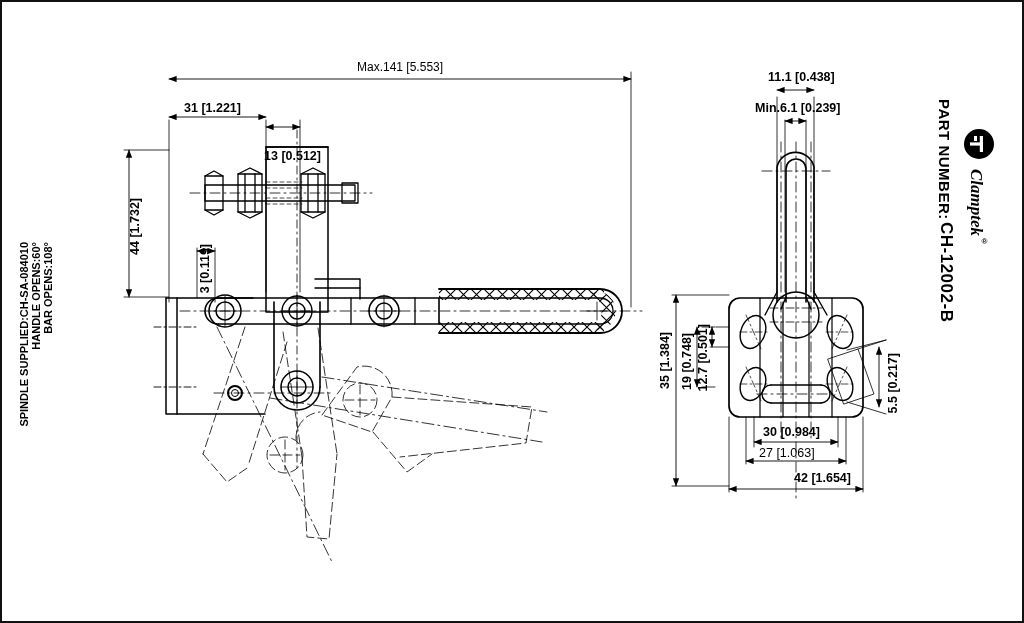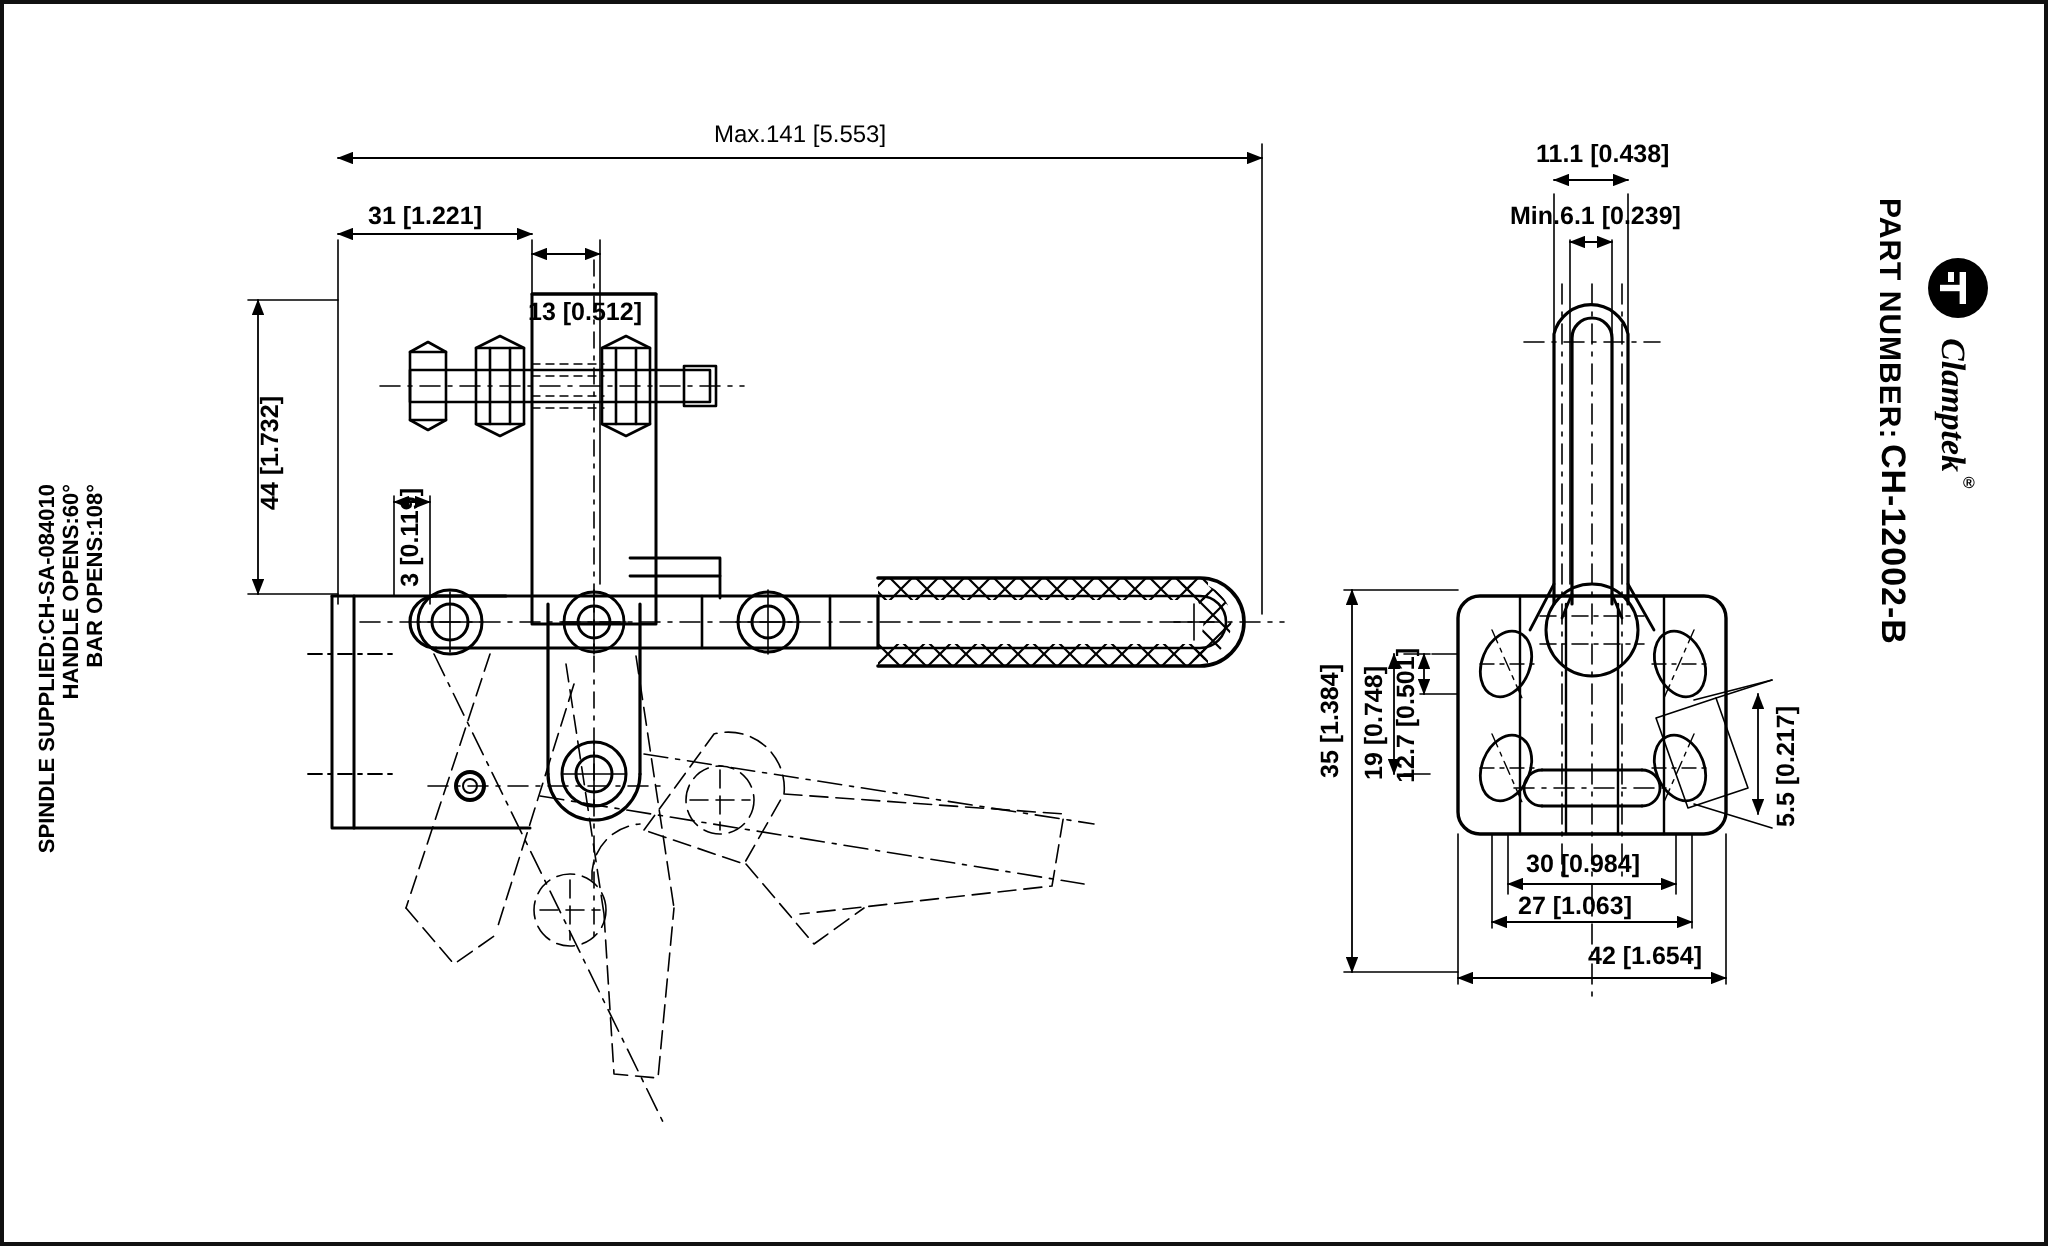--- a/index.html
+++ b/index.html
@@ -353,21 +353,21 @@
               transform:rotate(180deg);">19 [0.748]</div>
 
   <div class="rot90" style="position:absolute;left:694px;top:322px;font-size:12.5px;font-weight:bold;
               transform:rotate(180deg);">12.7 [0.501]</div>
 
   <div class="rot90" style="position:absolute;left:884px;top:351px;font-size:12.5px;font-weight:bold;
               transform:rotate(180deg);">5.5 [0.217]</div>
 
   <div style="position:absolute;left:761px;top:423px;font-size:12.5px;font-weight:bold;">30 [0.984]</div>
 
-  <div style="position:absolute;left:757px;top:444px;font-size:12.5px;font-weight:bold;">27 [1.063]</div>
+  <div style="position:absolute;left:757px;top:444px;font-size:12.5px;font-weight:normal;">27 [1.063]</div>
 
   <div style="position:absolute;left:752px;top:469px;font-size:12.5px;font-weight:bold;margin-left:40px;">42 [1.654]</div>
 
   <div style="position:absolute;left:12px;top:240px;">
     <div class="rot90" style="position:absolute;left:28px;top:0;font-size:11px;font-weight:bold;
                 white-space:nowrap;transform:rotate(180deg);">BAR OPENS:108°</div>
     <div class="rot90" style="position:absolute;left:16px;top:0;font-size:11px;font-weight:bold;
                 white-space:nowrap;transform:rotate(180deg);">HANDLE OPENS:60°</div>
     <div class="rot90" style="position:absolute;left:4px;top:0;font-size:11px;font-weight:bold;
                 white-space:nowrap;transform:rotate(180deg);">SPINDLE SUPPLIED:CH-SA-084010</div>

